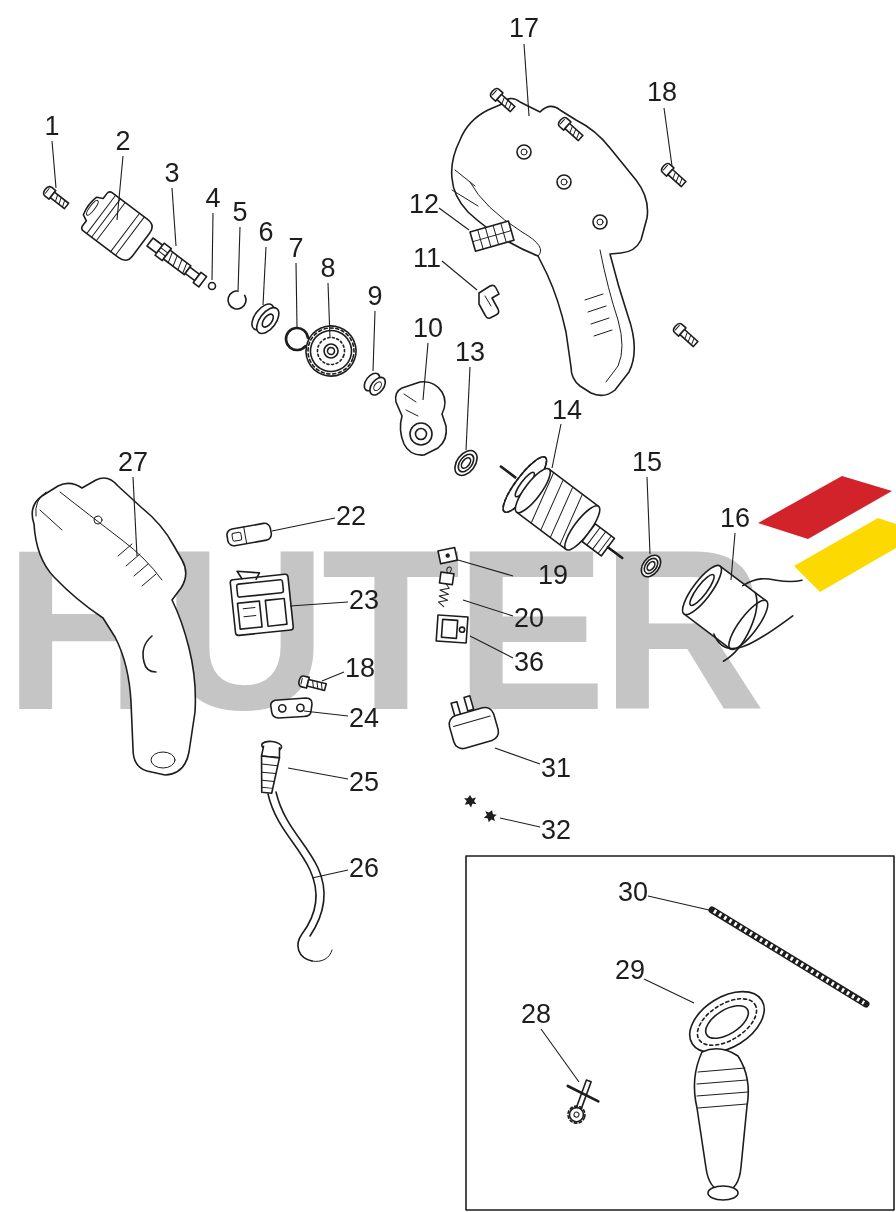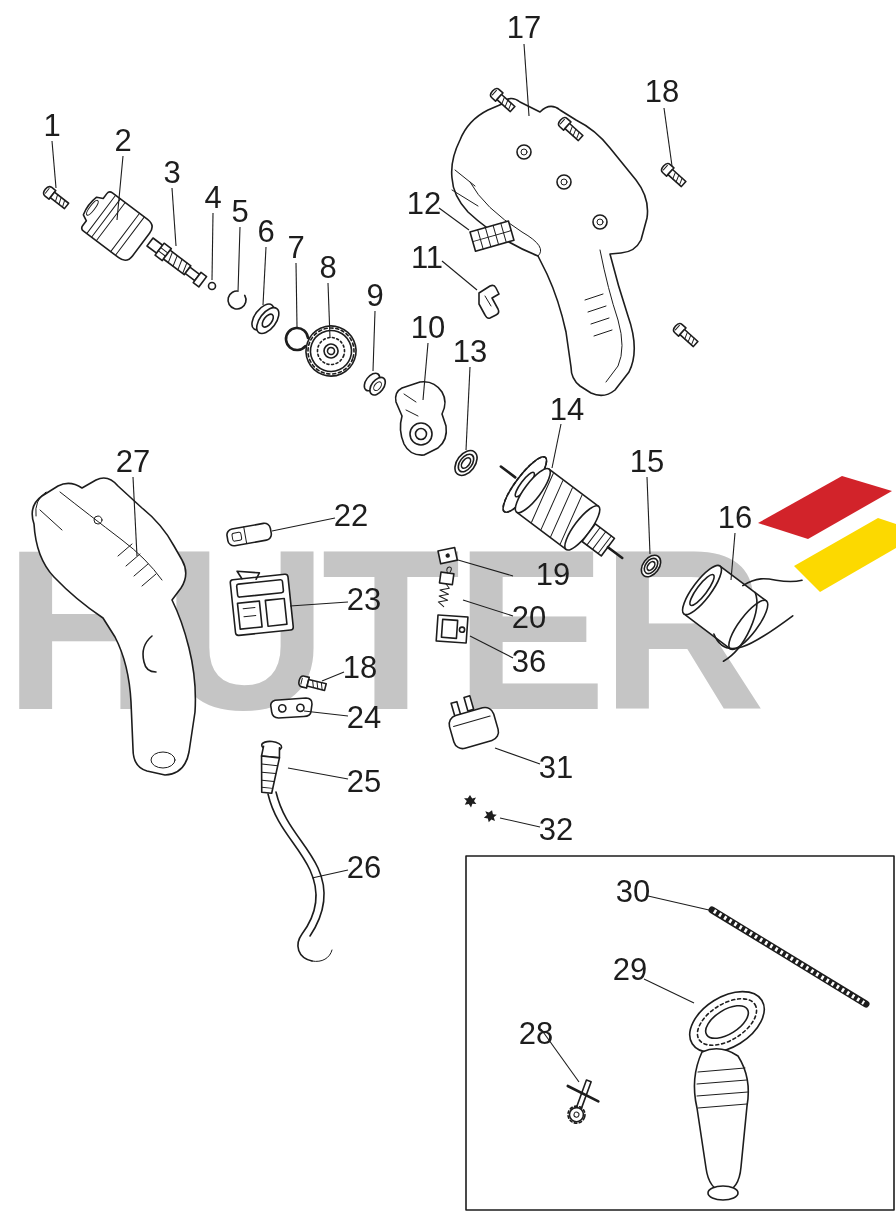--- a/index.html
+++ b/index.html
@@ -16,21 +16,21 @@
   svg.art{position:absolute;left:0;top:0;z-index:1;}
   svg.leaders{position:absolute;left:0;top:0;z-index:2;}
   .art .o{fill:#fff;stroke:var(--line);stroke-width:1.6;stroke-linejoin:round;stroke-linecap:round;}
   .art .n{fill:none;stroke:var(--line);stroke-width:1.6;stroke-linejoin:round;stroke-linecap:round;}
   .art .t{fill:none;stroke:var(--line);stroke-width:1;stroke-linejoin:round;stroke-linecap:round;}
   .art .h{fill:none;stroke:var(--line);stroke-width:2.6;stroke-linecap:round;}
   .art .dk{fill:var(--line);stroke:none;}
   .leaders line{stroke:var(--line);stroke-width:1.1;}
   
   #labels{position:absolute;inset:0;z-index:3;pointer-events:none;}
-  .label{position:absolute;transform:translate(-50%,-50%);font-size:31px;font-weight:400;
+  .label{position:absolute;transform:translate(-50%,-50%);font-size:27px;font-weight:400;
          color:var(--line);font-family:"Liberation Sans",sans-serif;}
 </style>
 </head>
 <body>
 
 <div class="canvas">
 
   <div class="watermark">
     <span class="wm-text">HUTER</span>
     <svg class="wm-logo" width="896" height="1212" viewBox="0 0 896 1212">
@@ -352,18 +352,18 @@
       <div class="label" style="left: 364px; top: 600px;">23</div>
       <div class="label" style="left: 360px; top: 668px;">18</div>
       <div class="label" style="left: 364px; top: 718px;">24</div>
       <div class="label" style="left: 364px; top: 782px;">25</div>
       <div class="label" style="left: 364px; top: 868px;">26</div>
       <div class="label" style="left: 529px; top: 575px; margin-left: 24px;">19</div>
       <div class="label" style="left: 529px; top: 618px;">20</div>
       <div class="label" style="left: 529px; top: 662px;">36</div>
       <div class="label" style="left: 556px; top: 768px; text-align: right;">31</div>
       <div class="label" style="left: 556px; top: 830px;">32</div>
-      <div class="label" style="left: 536px; top: 1014px; margin-top: 20px;">28</div>
+      <div class="label" style="left: 536px; top: 1014px;">28</div>
       <div class="label" style="left: 630px; top: 970px;">29</div>
       <div class="label" style="left: 633px; top: 892px;">30</div>
     </div>
 
 </div>
 
 </body></html>

